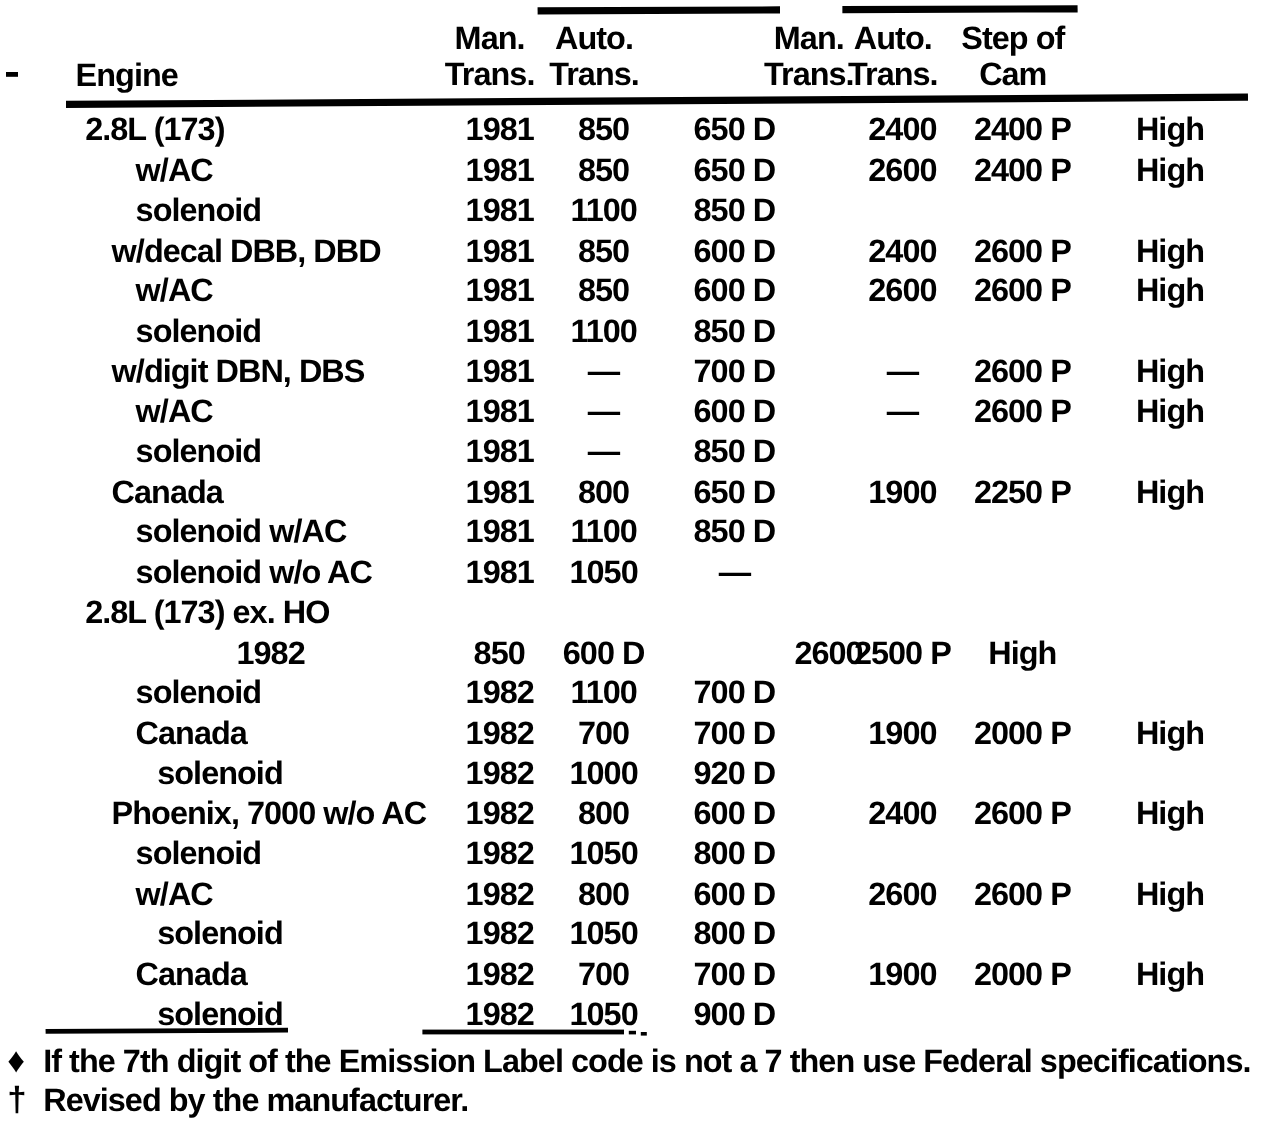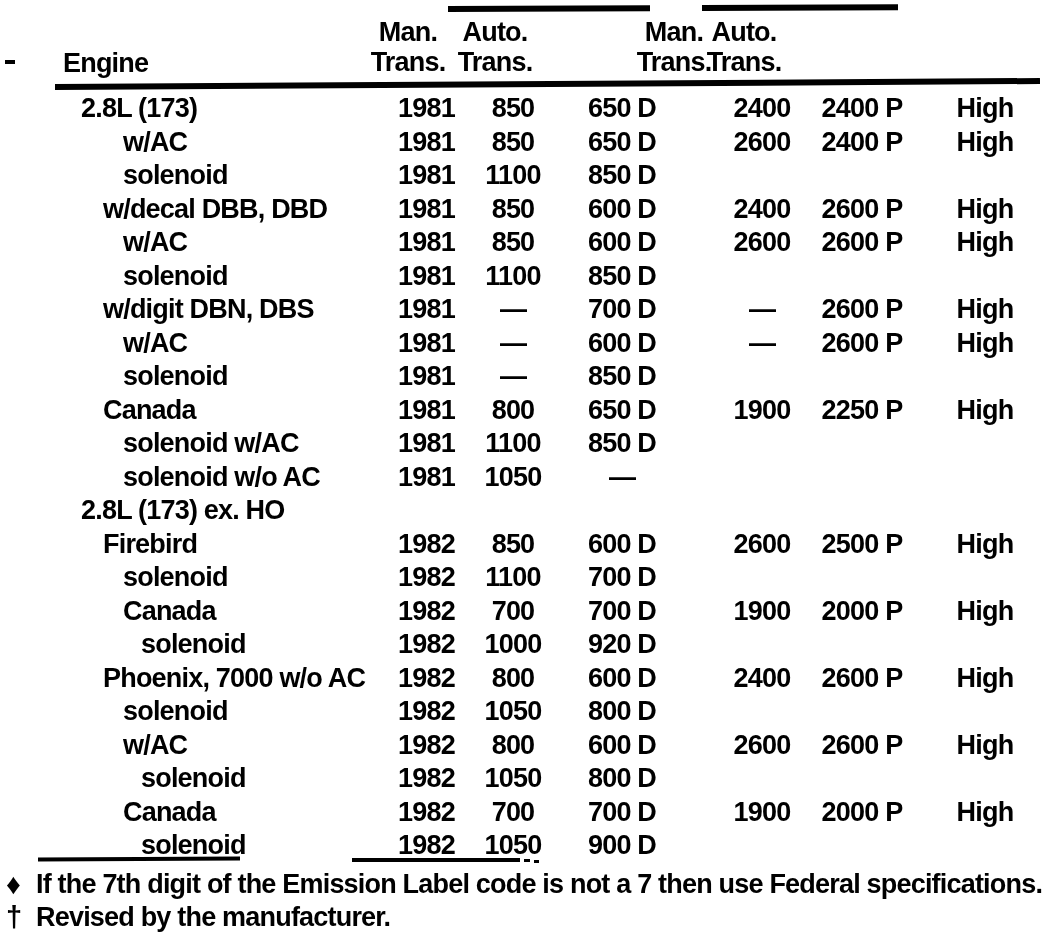--- a/index.html
+++ b/index.html
@@ -69,21 +69,21 @@
     left: 55px; top: 84px;
     width: 985px; height: 6px;
     background: #000;
     transform: rotate(-0.35deg);
     transform-origin: left center;
   }
 
   
   .rows {
     position: absolute;
-    top: 92px; left: 18px;
+    top: 92px; left: 8px;
     width: 844px;
   }
 
   
   .bottom-seg { position: absolute; background: #000; height: 4px; }
   .bseg1 { left: 38px;  top: 857px; width: 202px; transform: rotate(-0.3deg); }
   .bseg2 { left: 352px; top: 858px; width: 168px; }
   .bdot1 { left: 524px; top: 859px; width: 6px; height: 3px; }
   .bdot2 { left: 534px; top: 860px; width: 5px; height: 3px; }
 
@@ -139,20 +139,24 @@
     </div>
     <div class="hcell"></div>
     <div class="hcell">
       <span>Man.</span>
       <span class="two-bottom">Trans.</span>
     </div>
     <div class="hcell">
       <span>Auto.</span>
       <span class="two-bottom">Trans.</span>
     </div>
+    <div class="hcell">
+      <span>Step of</span>
+      <span class="two-bottom">Cam</span>
+    </div>
   </div>
 
   <div class="header-rule"></div>
 
   <div class="rows" id="rows">
       <div class="t-row">
         <div class="cell"></div>
         <div class="cell c-engine" style="padding-left: 8px;">2.8L (173)</div>
         <div class="cell c-year">1981</div>
         <div class="cell c-num">850</div>
@@ -289,21 +293,20 @@
         <div class="cell c-year"></div>
         <div class="cell c-num"></div>
         <div class="cell c-num"></div>
         <div class="cell"></div>
         <div class="cell c-num"></div>
         <div class="cell c-num"></div>
         <div class="cell c-num"></div>
       </div>
       <div class="t-row">
         <div class="cell"></div>
-        <div class="cell c-engine" style="padding-left: 30px;">Firebird</div>
         <div class="cell c-year">1982</div>
         <div class="cell c-num">850</div>
         <div class="cell c-num">600 D</div>
         <div class="cell"></div>
         <div class="cell c-num">2600</div>
         <div class="cell c-num">2500 P</div>
         <div class="cell c-num">High</div>
       </div>
       <div class="t-row">
         <div class="cell"></div>

